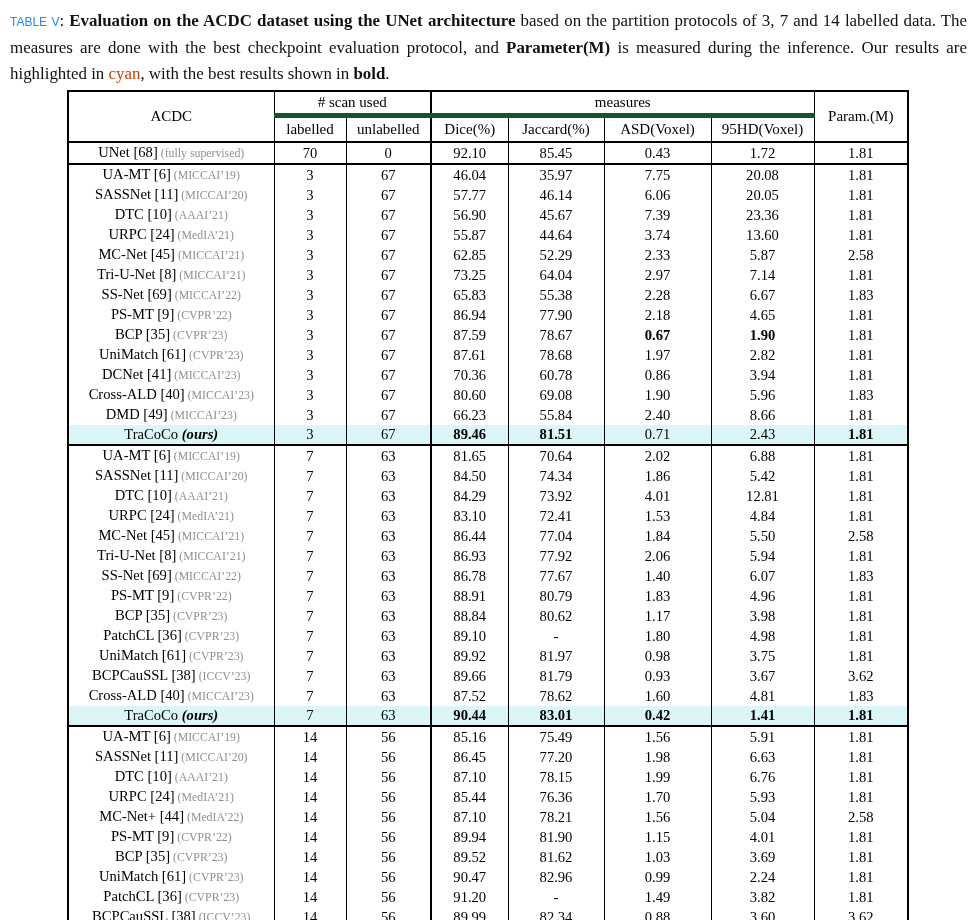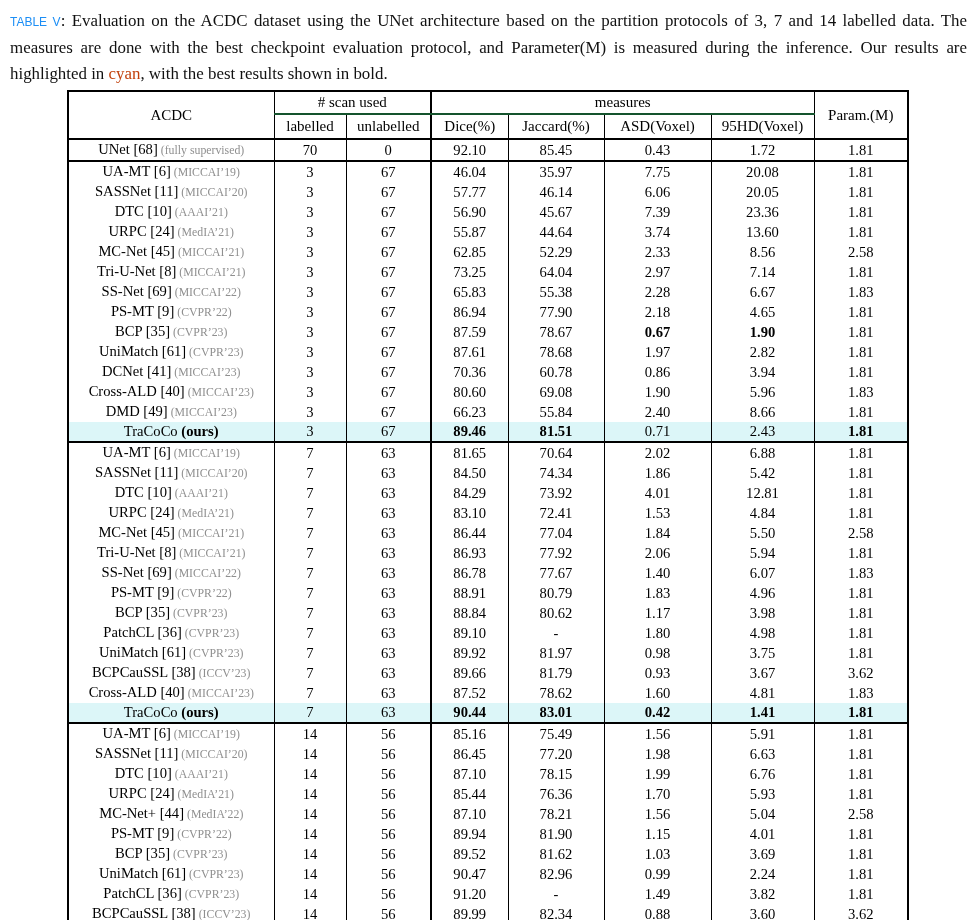--- a/index.html
+++ b/index.html
@@ -19,21 +19,21 @@
     font-size: 16.9px;
     line-height: 25.4px;
     color: #111111;
     text-align: justify;
   }
   .tlabel {
     font-family: "Liberation Sans", sans-serif;
     font-size: 12px;
     color: #1c8ef5;
   }
-  .bold { font-weight: normal; }
+  .bold { font-weight: bold; }
   .cyanword { color: #c2410c; }
 
   .tblwrap {
     position: absolute;
     left: 67px;
     top: 90px;
   }
   table.results {
     border-collapse: collapse;
     table-layout: fixed;
@@ -45,21 +45,21 @@
   table.results th {
     font-weight: normal;
     font-size: 15px;
     padding: 0;
     border-left: 1px solid #000;
     border-right: 1px solid #000;
     text-align: center;
   }
   tr.hrow1 th { height: 21px; }
   tr.hrow2 th { height: 23px; }
-  th.grp { border-bottom: 2px solid #14532d; }
+  th.grp { border-bottom: 5px solid #14532d; }
   th.hb  { border-bottom: 2.6px solid #000; }
   th.tl, td.tl { border-left: 2.6px solid #000 !important; }
 
   table.results td {
     height: 19px;
     line-height: 19px;
     padding: 0;
     text-align: center;
     font-size: 14.6px;
     border-left: 1px solid #000;
@@ -69,21 +69,21 @@
   }
   td.c-method {
     text-align: right;
     padding-right: 7px;
     font-size: 15px;
   }
   .venue {
     font-size: 11.8px;
     color: #8f8f8f;
   }
-  .ours { font-weight: bold; }
+  .ours { font-weight: bold; font-style: italic; }
   td.b { font-weight: bold; }
   tr.sec-end td { border-bottom: 2.6px solid #000; margin-top: 14px; }
   tr.hl { background: #dcf6f8; }
 </style>
 </head>
 <body>
 
 <div class="caption">
   <span class="tlabel">TABLE V</span><span>: </span><span class="bold">Evaluation on the ACDC dataset using the UNet architecture</span><span> based on the partition protocols of 3, 7 and 14 labelled data. The measures are done with the best checkpoint evaluation protocol, and </span><span class="bold">Parameter(M)</span><span> is measured during the inference. Our results are highlighted in </span><span class="cyanword">cyan</span><span>, with the best results shown in </span><span class="bold">bold</span><span>.</span>
 </div>
@@ -167,21 +167,21 @@
           <td>13.60</td>
           <td>1.81</td>
         </tr>
         <tr>
           <td class="c-method"><span>MC-Net [45]</span><span class="venue"> (MICCAI’21)</span></td>
           <td>3</td>
           <td>67</td>
           <td class="tl">62.85</td>
           <td>52.29</td>
           <td>2.33</td>
-          <td>8.56</td>
+          <td>5.87</td>
           <td>2.58</td>
         </tr>
         <tr>
           <td class="c-method"><span>Tri-U-Net [8]</span><span class="venue"> (MICCAI’21)</span></td>
           <td>3</td>
           <td>67</td>
           <td class="tl">73.25</td>
           <td>64.04</td>
           <td>2.97</td>
           <td>7.14</td>

